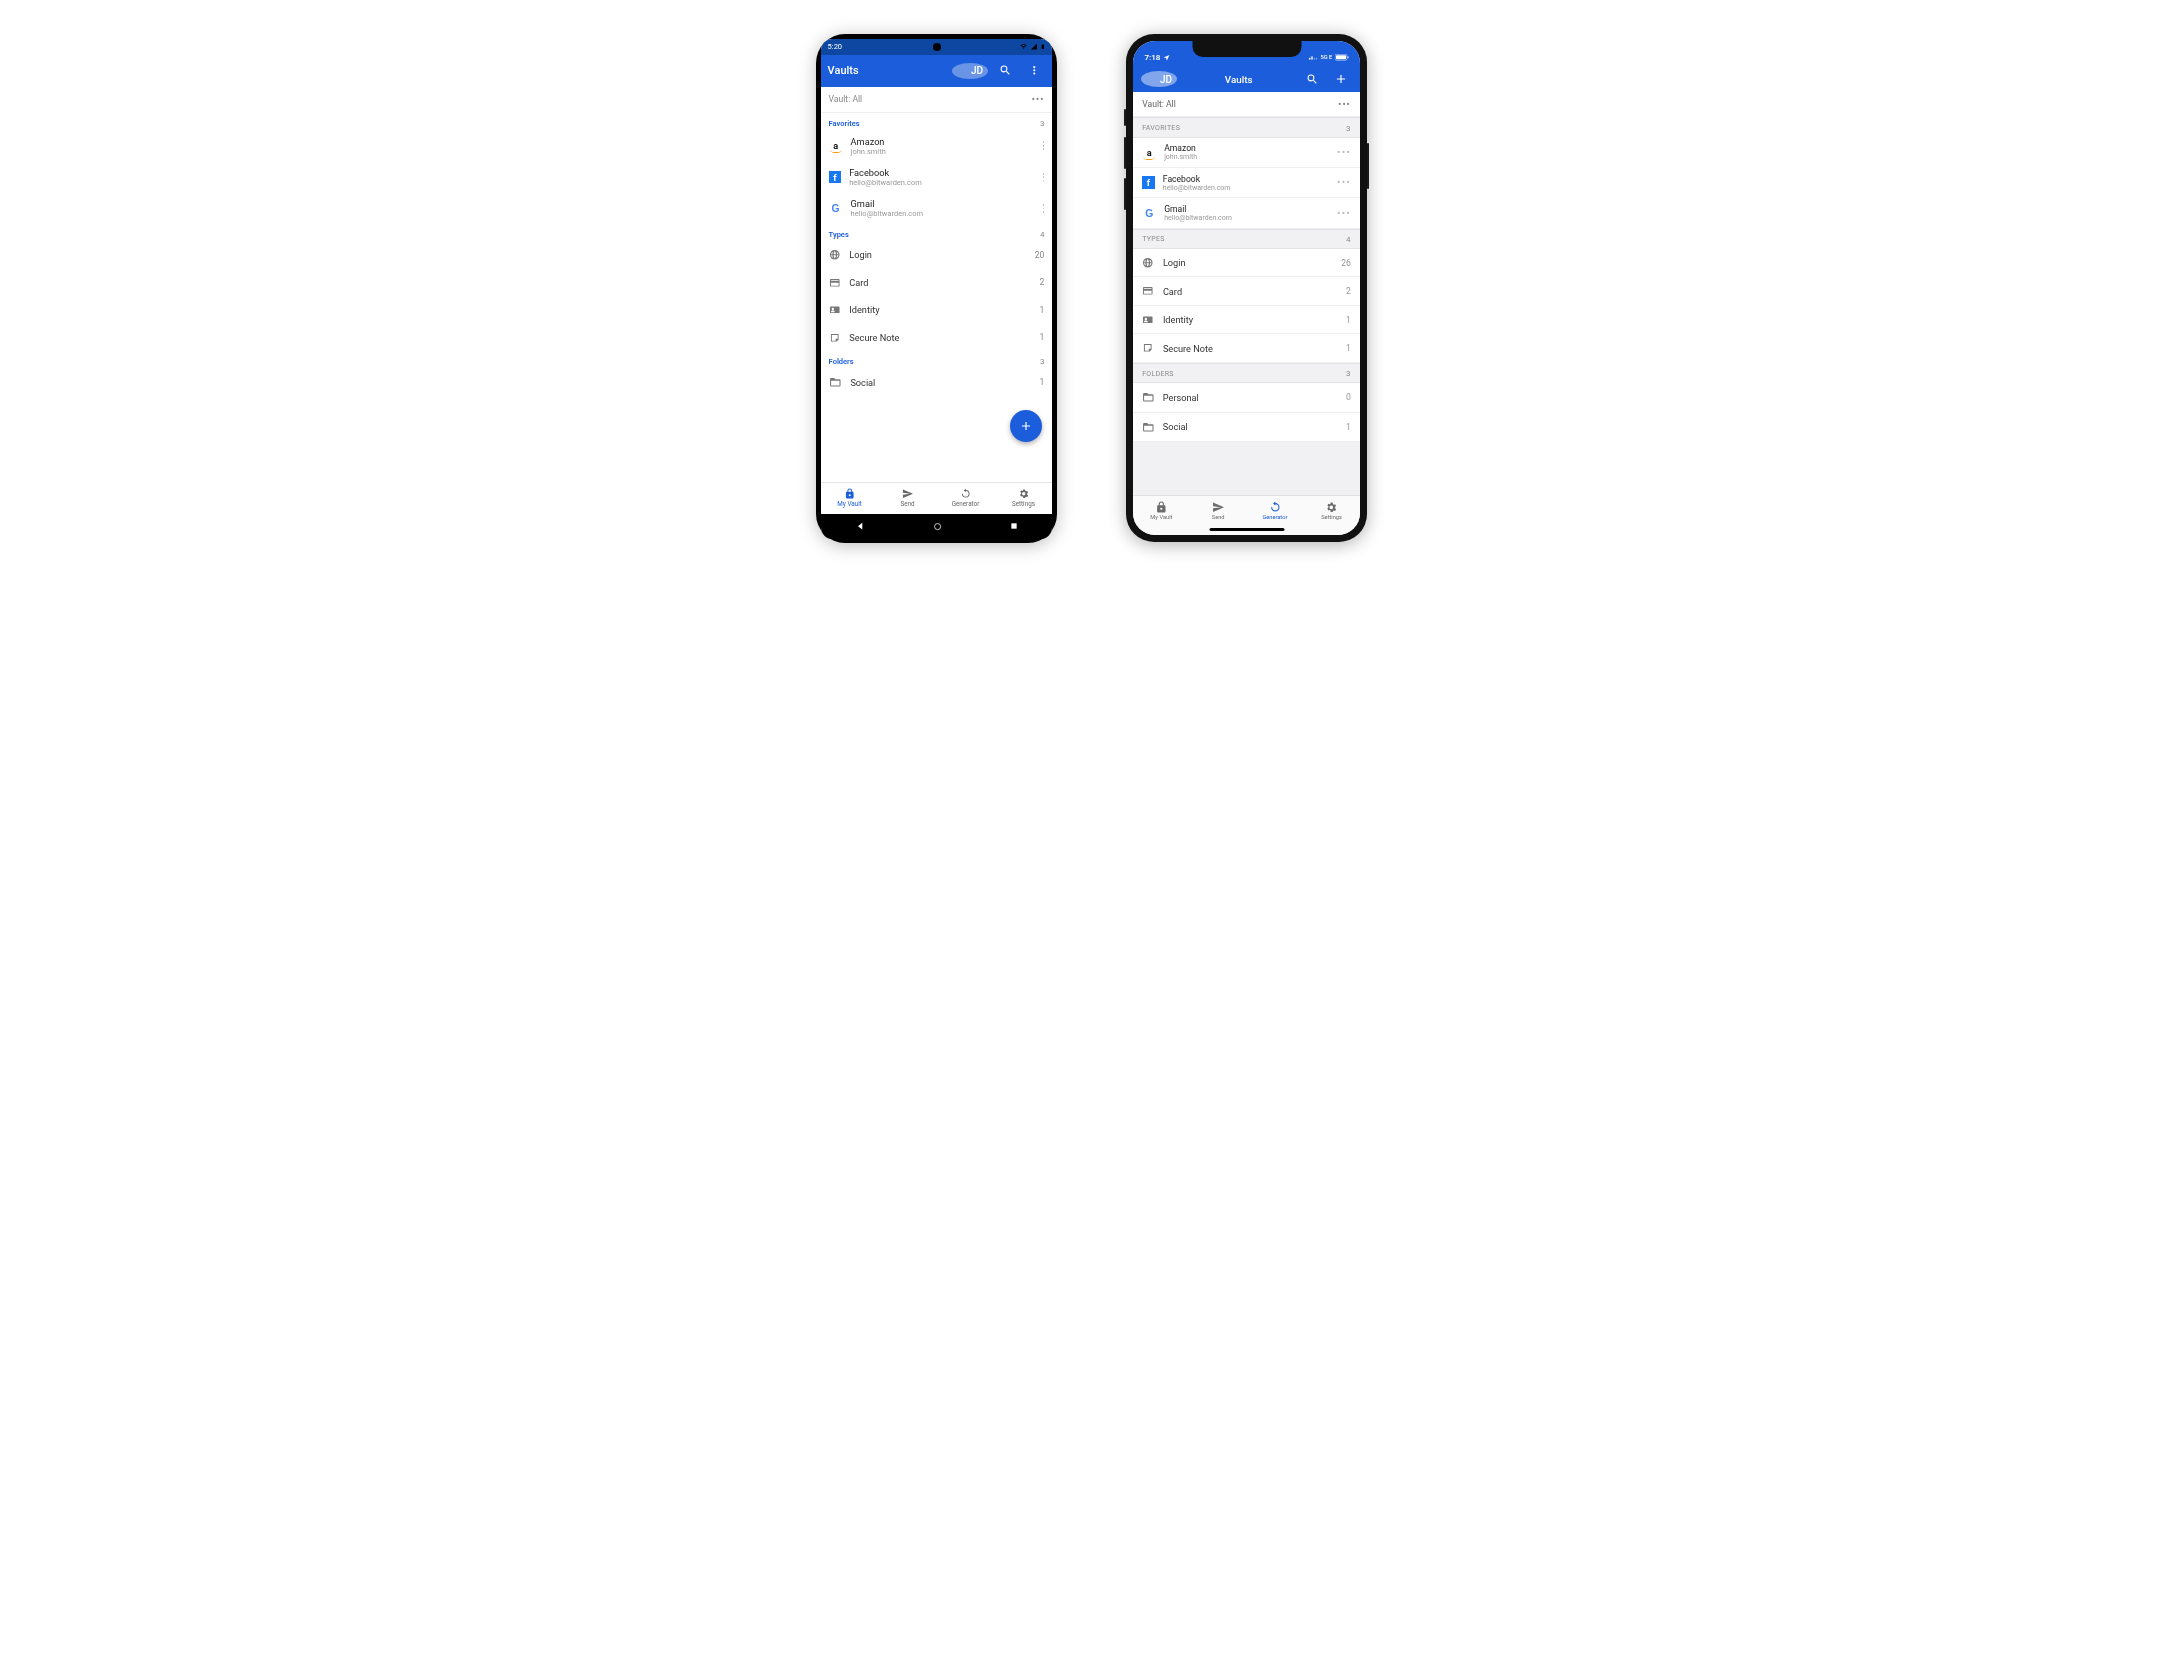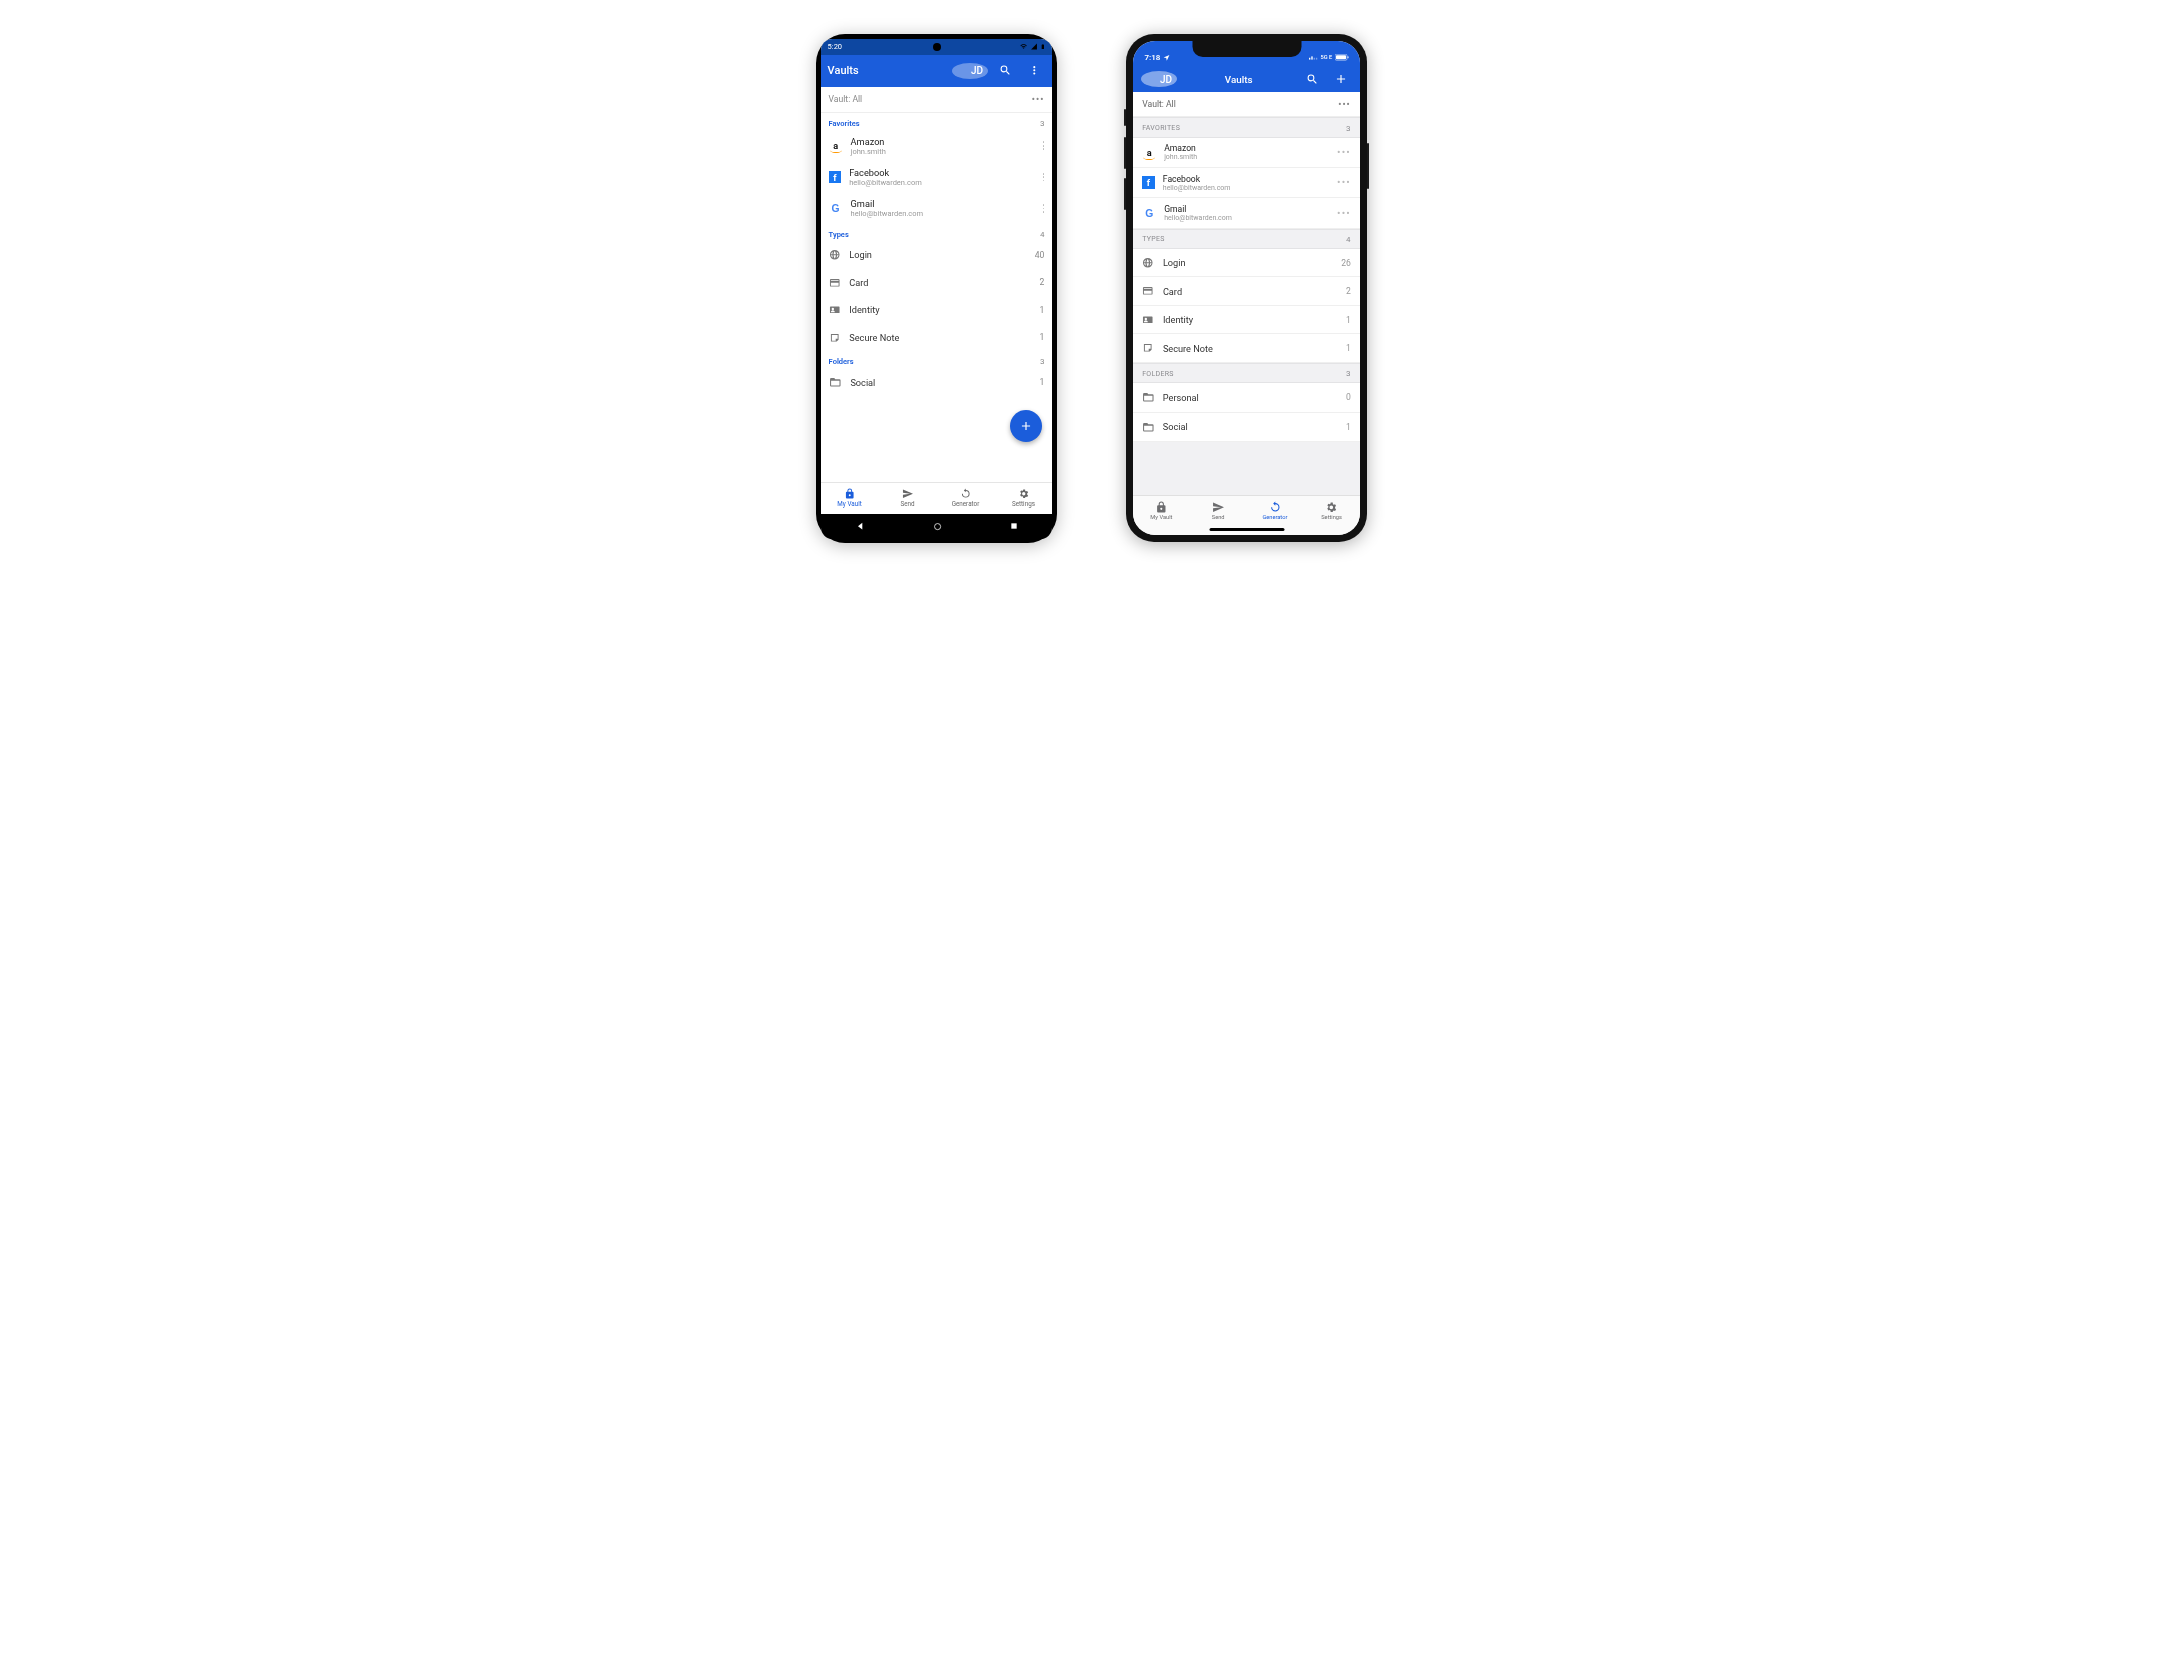--- a/index.html
+++ b/index.html
@@ -355,21 +355,21 @@
       <div class="section-header">
         <span>Types</span>
         <span class="count">4</span>
       </div>
 
       <div class="type-row">
         <svg width="11.5" height="11.5" viewBox="0 0 24 24">
             <path d="M12 2a10 10 0 100 20 10 10 0 000-20zm7.93 9h-3.03a15.7 15.7 0 00-1.2-5.39A8.03 8.03 0 0119.93 11zM12 4c.9 1.3 2.1 3.6 2.45 7h-4.9C9.9 7.6 11.1 5.3 12 4zM4.07 13h3.03c.14 1.95.56 3.78 1.2 5.39A8.03 8.03 0 014.07 13zm3.03-2H4.07a8.03 8.03 0 014.23-5.39A15.7 15.7 0 007.1 11zM12 20c-.9-1.3-2.1-3.6-2.45-7h4.9C14.1 16.4 12.9 18.7 12 20zm3.7-1.61c.64-1.61 1.06-3.44 1.2-5.39h3.03a8.03 8.03 0 01-4.23 5.39z"></path>
           </svg>
         <span>Login</span>
-        <span class="count">40</span>
+        <span class="count">20</span>
       </div>
       <div class="type-row">
         <svg width="11.5" height="11.5" viewBox="0 0 24 24">
             <path d="M20 4H4a2 2 0 00-2 2v12a2 2 0 002 2h16a2 2 0 002-2V6a2 2 0 00-2-2zm0 14H4v-6h16v6zm0-10H4V6h16v2z"></path>
           </svg>
         <span>Card</span>
         <span class="count">2</span>
       </div>
       <div class="type-row">
         <svg width="11.5" height="11.5" viewBox="0 0 24 24">

